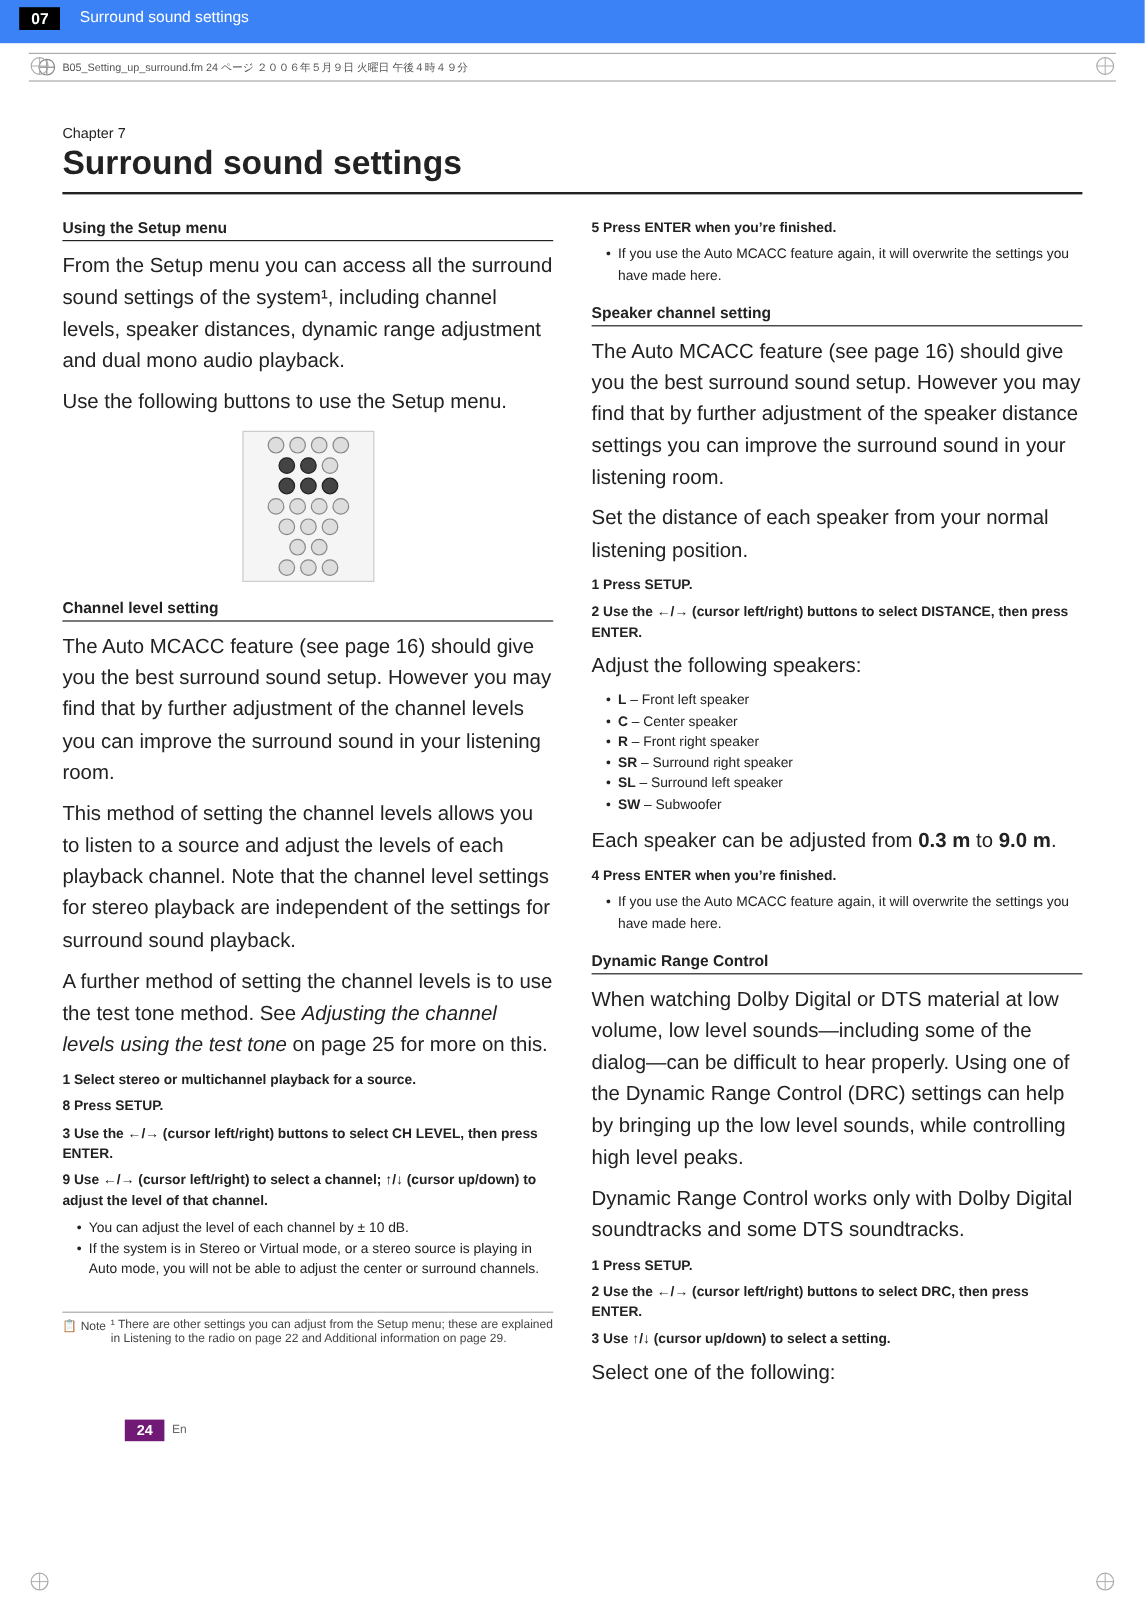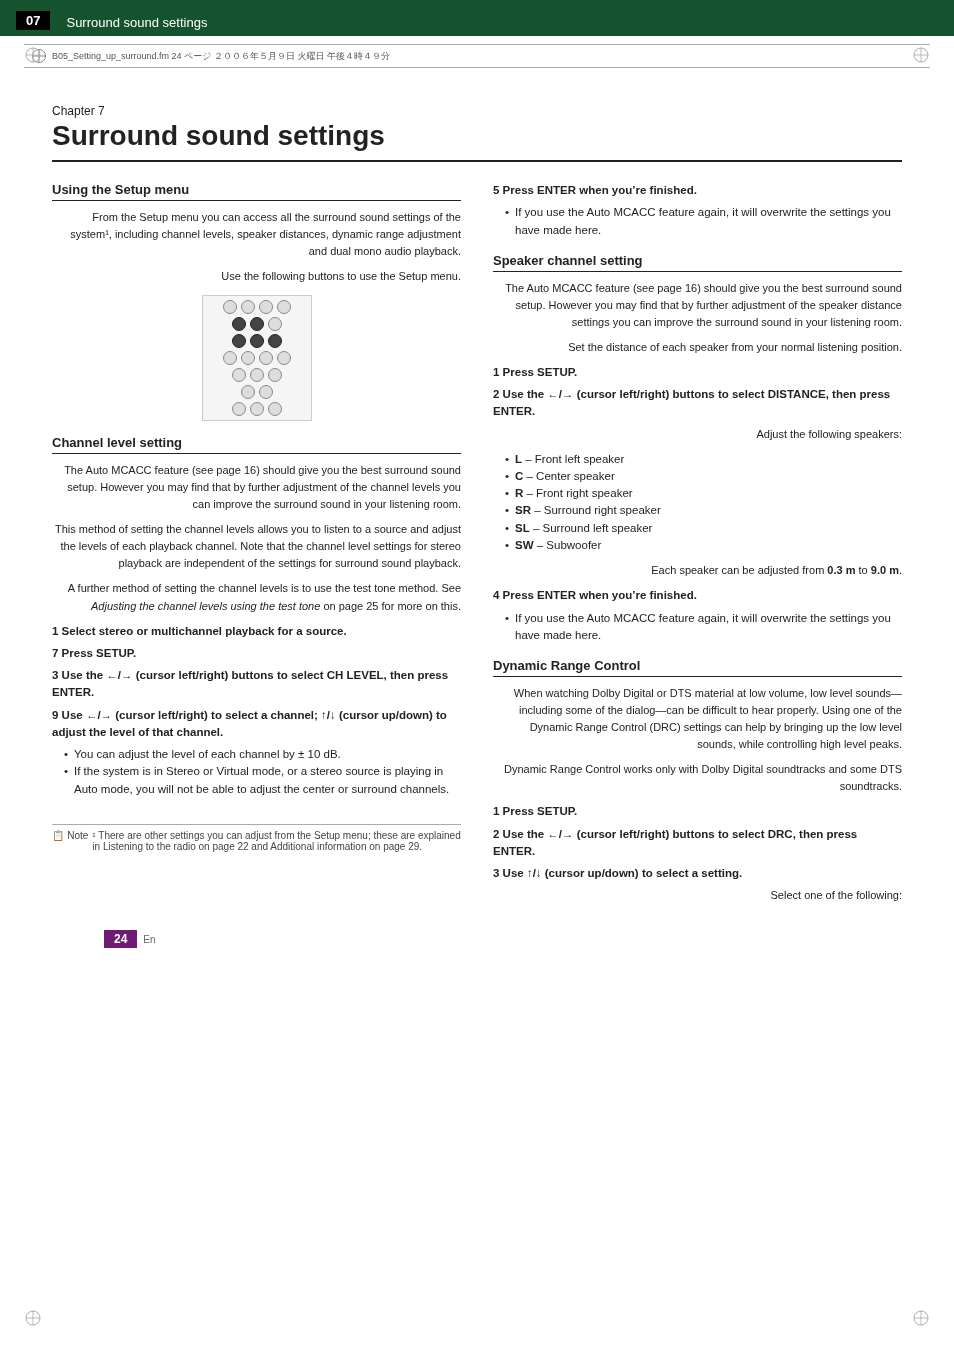--- a/index.html
+++ b/index.html
@@ -9,22 +9,22 @@
       background: #fff;
       font-family: Arial, Helvetica, sans-serif;
       font-size: 12px;
       color: #222;
       position: relative;
     }
 
     
     .header-bar {
       display: flex;
-      align-items: flex-end;
-      background: #14532d;
+      align-items: flex-start;
+      background: #3b82f6;
       color: #fff;
       padding: 6px 16px;
       height: 36px;
     }
     .header-chapter {
       background: #000;
       color: #fff;
       font-weight: bold;
       font-size: 13px;
       padding: 2px 10px;
@@ -117,25 +117,24 @@
     .section-heading {
       font-size: 13px;
       font-weight: bold;
       border-bottom: 1px solid #222;
       padding-bottom: 3px;
       margin-bottom: 8px;
     }
 
     
     .body-text {
-      font-size: 11px;
+      font-size: 17px;
       line-height: 1.55;
       margin-bottom: 8px;
       color: #222;
-      text-align: right;
     }
 
     
     .remote-img {
       display: flex;
       justify-content: center;
       margin: 10px 0 14px 0;
     }
     .remote-graphic {
       width: 110px;
@@ -332,21 +331,21 @@
         </div>
       </div>
 
       <div class="section-heading">Channel level setting</div>
 
       <p class="body-text">The Auto MCACC feature (see page 16) should give you the best surround sound setup. However you may find that by further adjustment of the channel levels you can improve the surround sound in your listening room.</p>
       <p class="body-text">This method of setting the channel levels allows you to listen to a source and adjust the levels of each playback channel. Note that the channel level settings for stereo playback are independent of the settings for surround sound playback.</p>
       <p class="body-text"><span>A further method of setting the channel levels is to use the test tone method. See <i>Adjusting the channel levels using the test tone</i> on page 25 for more on this.</span></p>
 
       <p class="step"><b>1   Select stereo or multichannel playback for a source.</b></p>
-      <p class="step"><b>7   Press SETUP.</b></p>
+      <p class="step"><b>8   Press SETUP.</b></p>
       <p class="step"><b>3   Use the ←/→ (cursor left/right) buttons to select CH LEVEL, then press ENTER.</b></p>
       <p class="step"><b>9   Use ←/→ (cursor left/right) to select a channel; ↑/↓ (cursor up/down) to adjust the level of that channel.</b></p>
       <ul class="bullet-list">
         <li>You can adjust the level of each channel by ± 10 dB.</li>
         <li>If the system is in Stereo or Virtual mode, or a stereo source is playing in Auto mode, you will not be able to adjust the center or surround channels.</li>
       </ul>
 
       <div class="note-box">
         <span class="note-icon">📋 Note</span>
         <span>¹ There are other settings you can adjust from the Setup menu; these are explained in Listening to the radio on page 22 and Additional information on page 29.</span>

